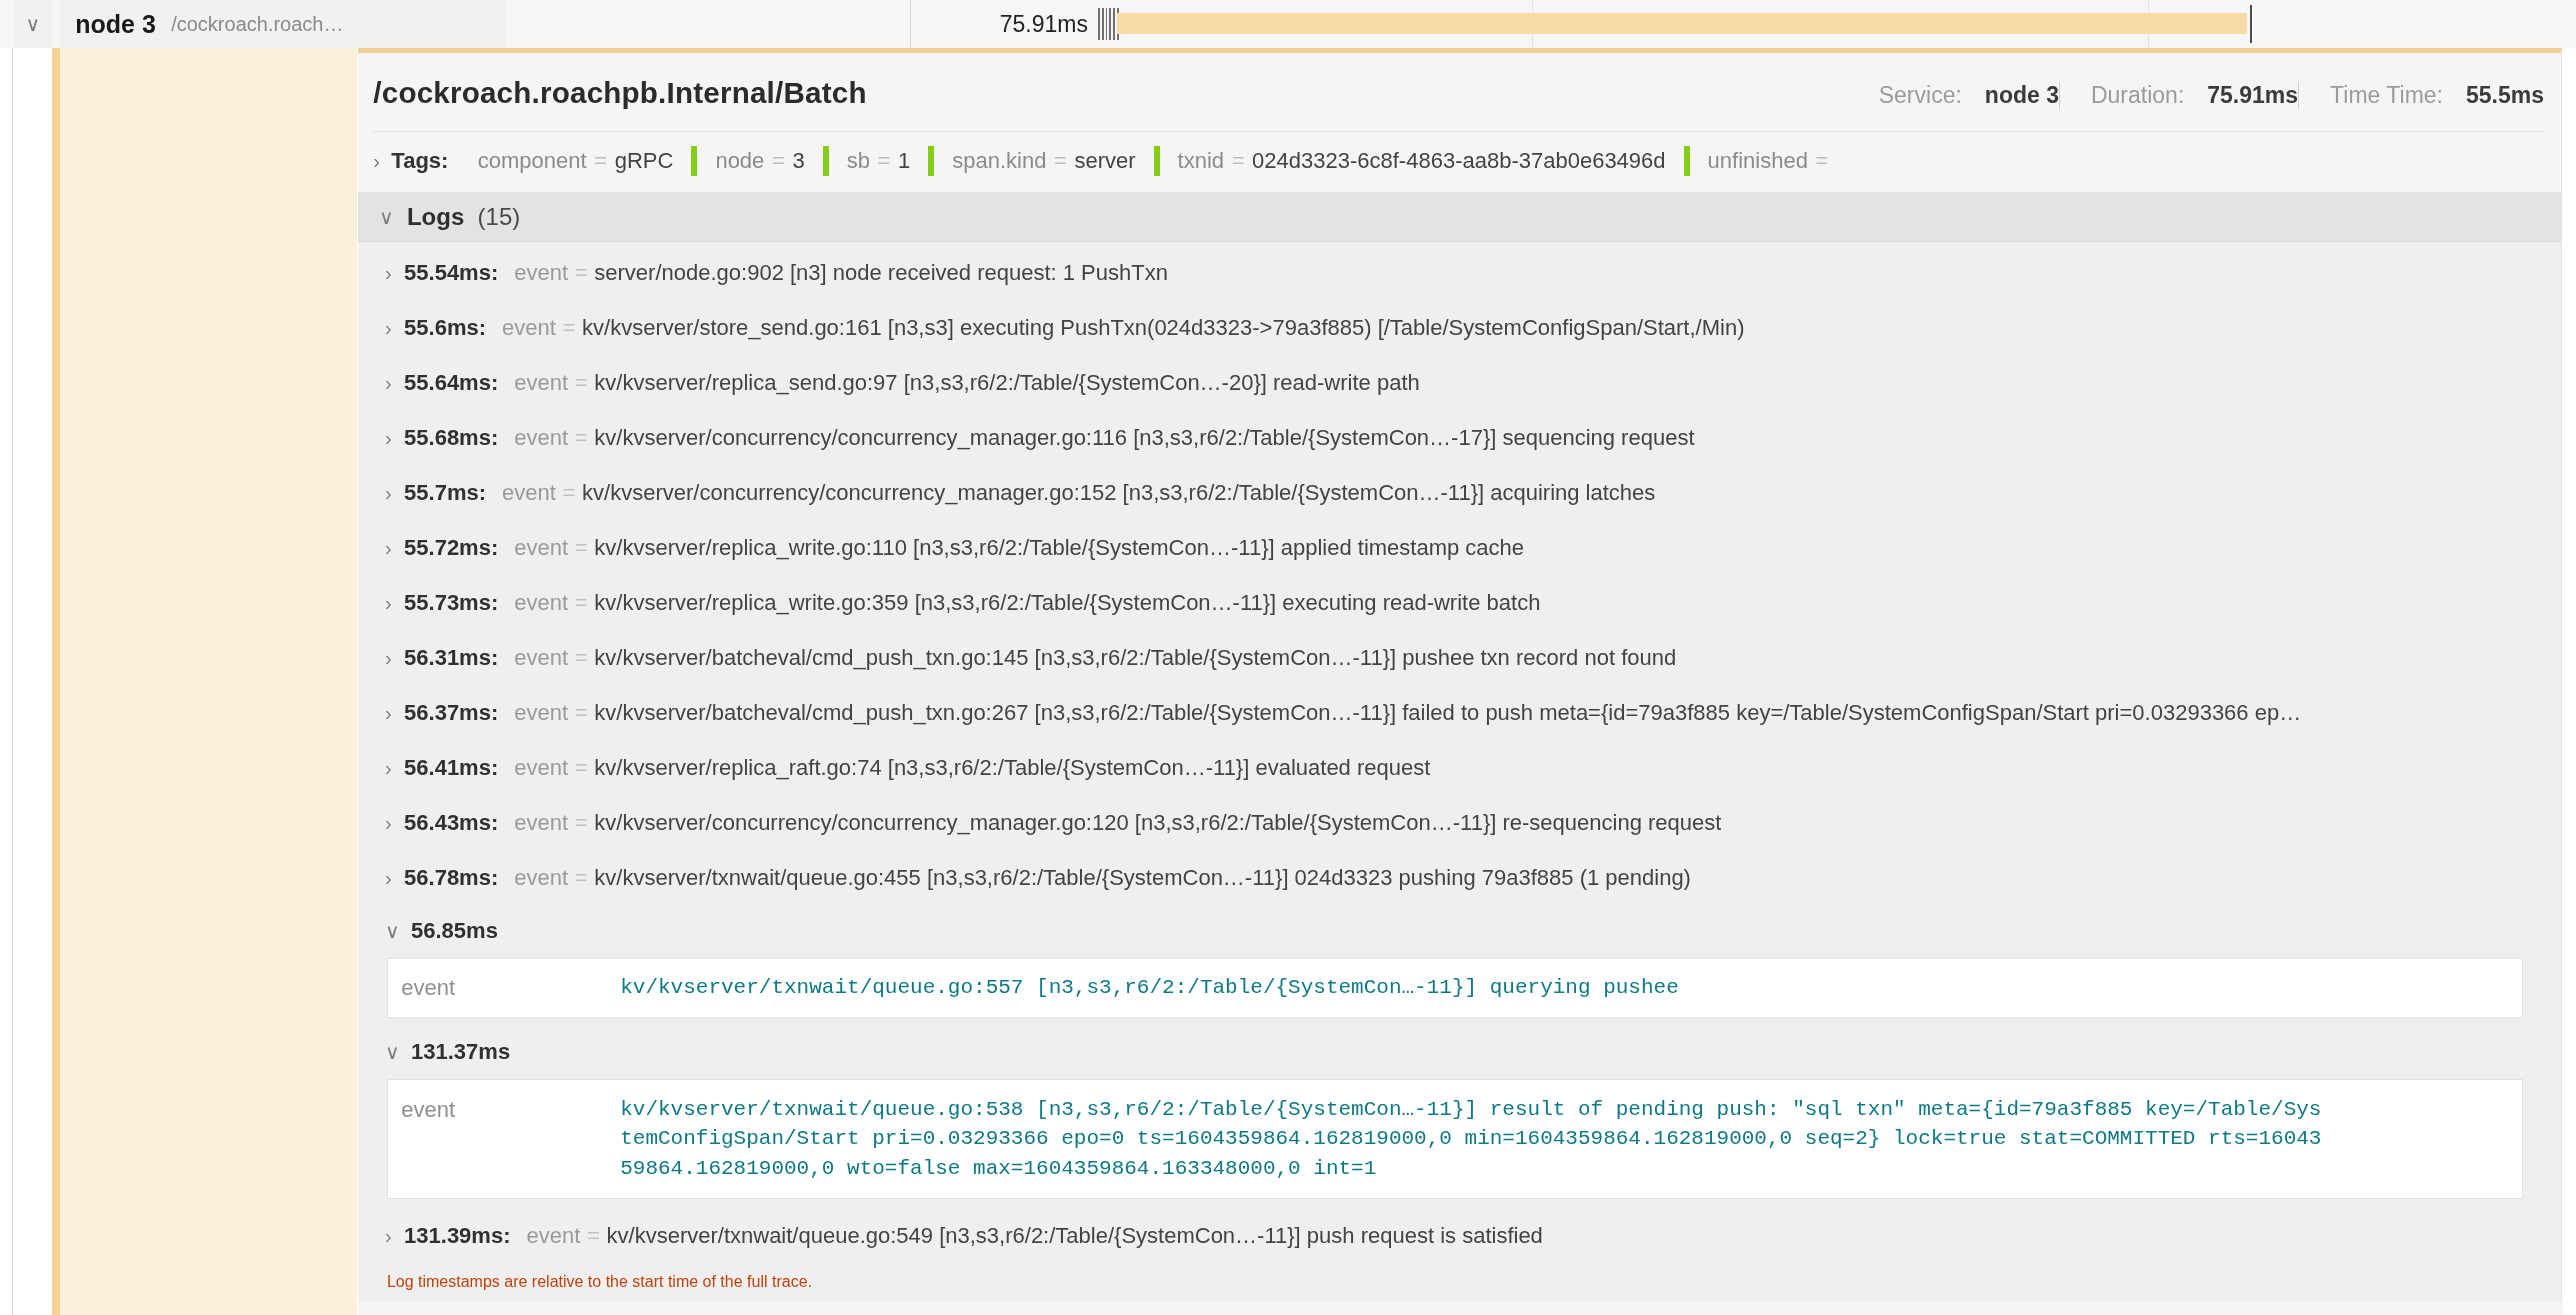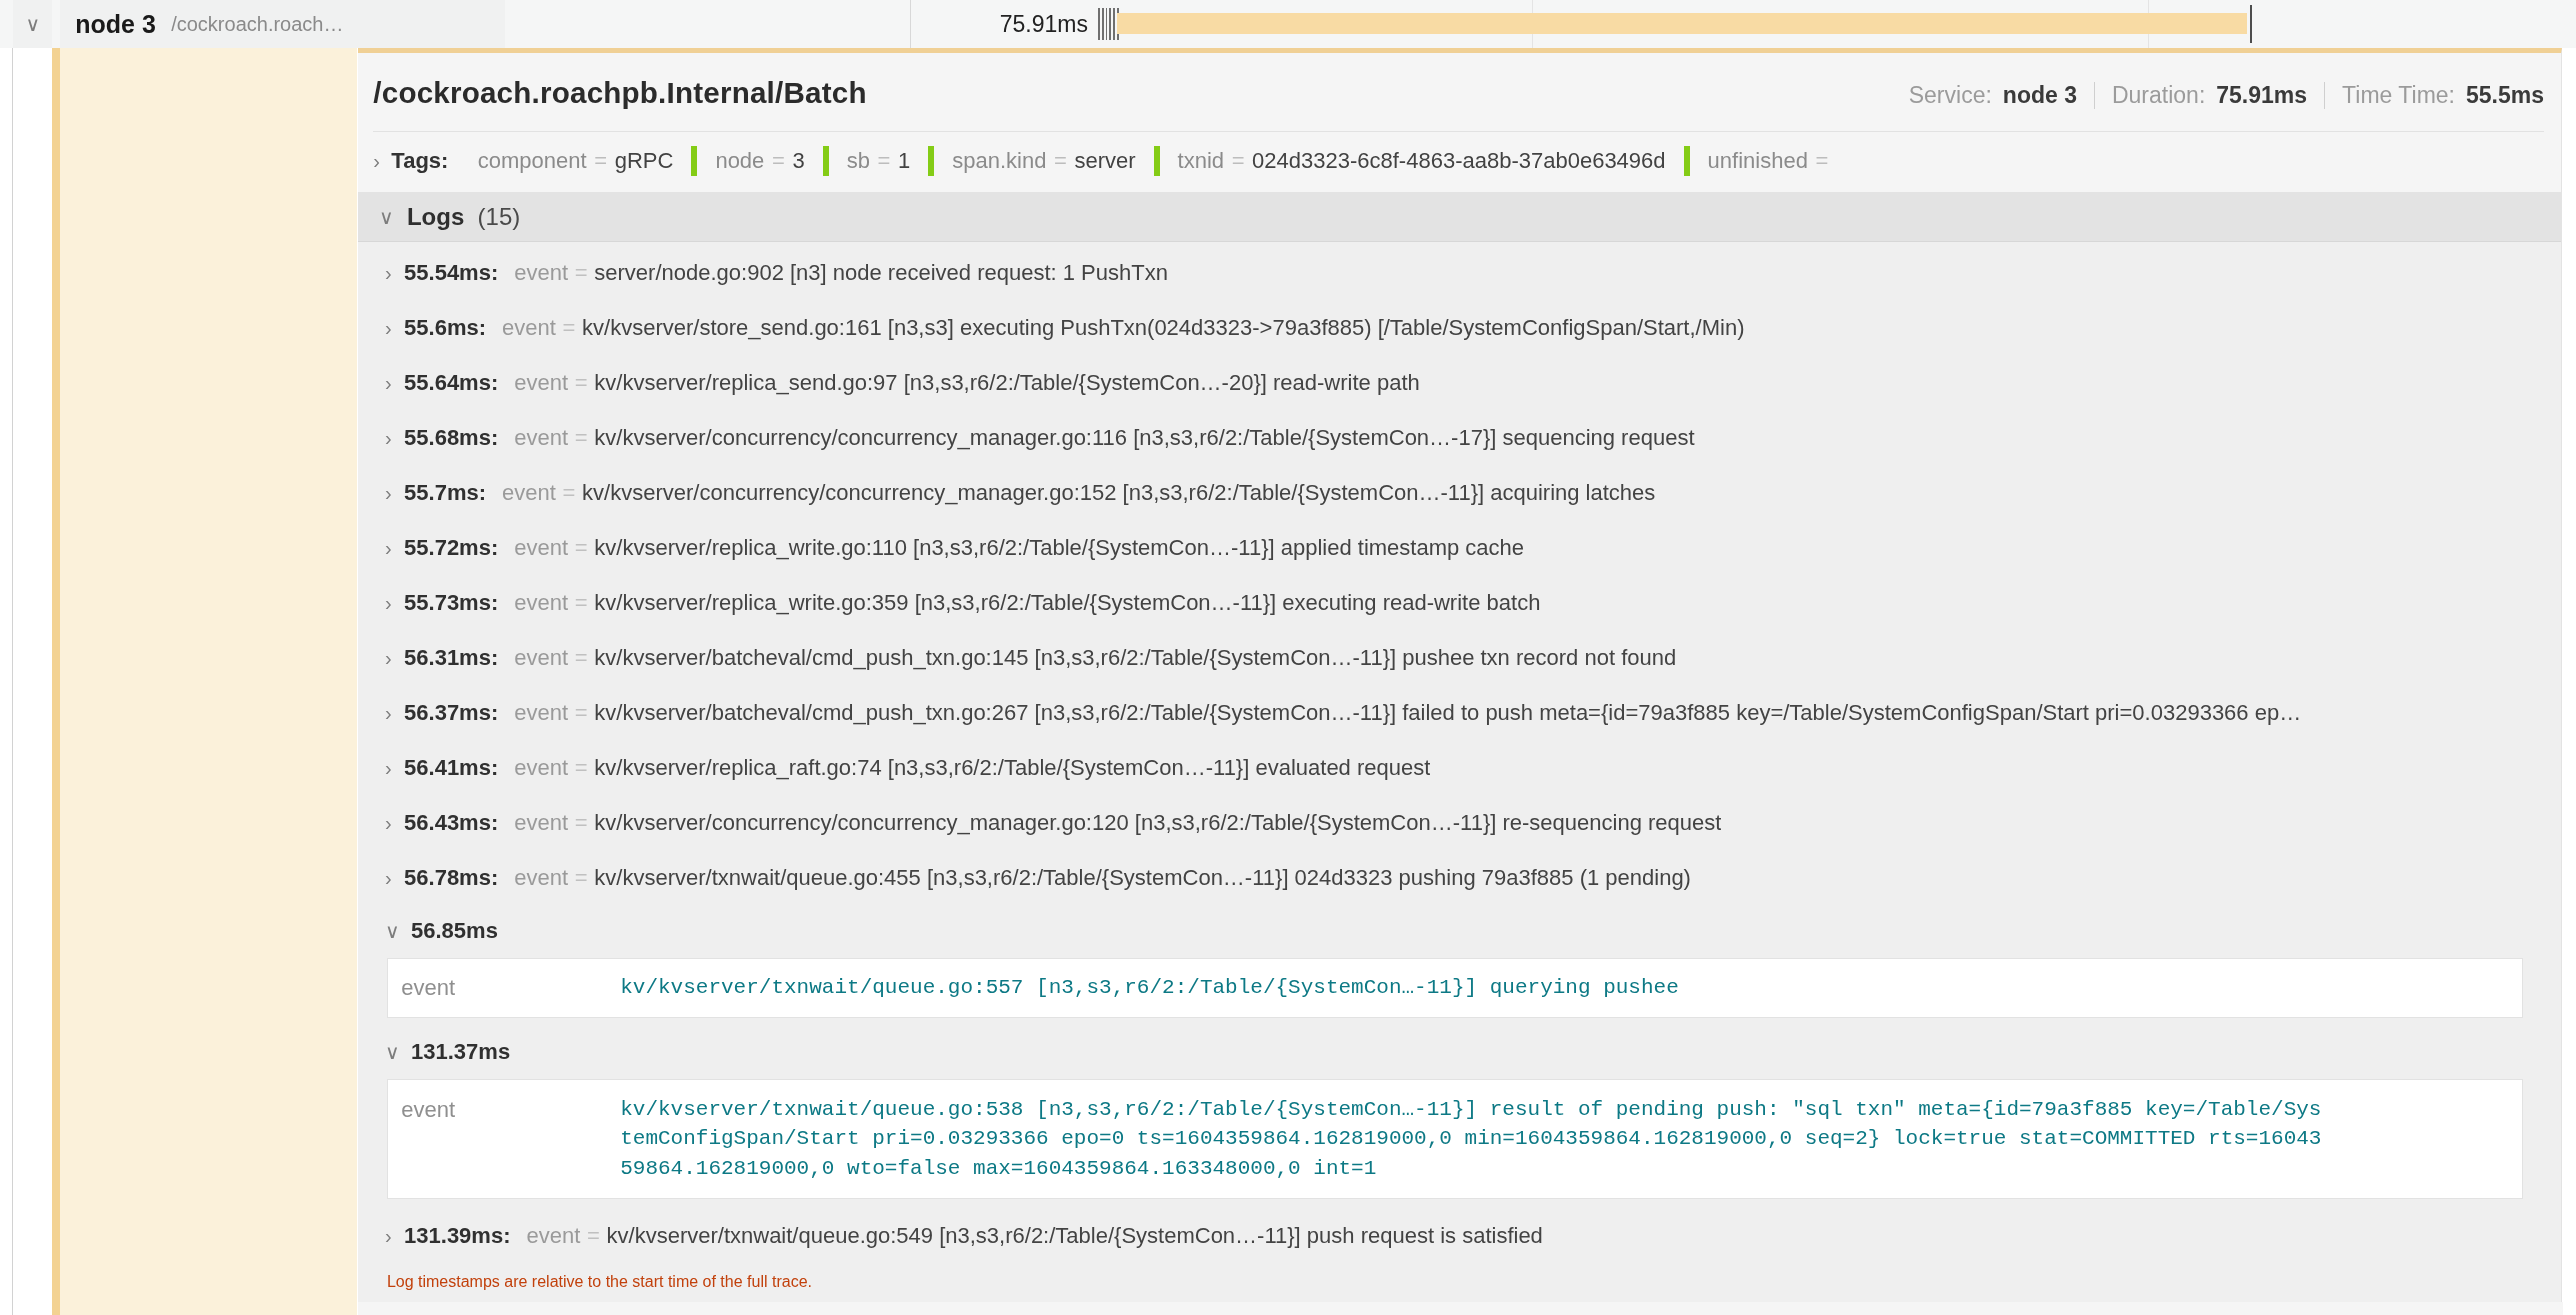--- a/index.html
+++ b/index.html
@@ -46,22 +46,22 @@
     background:#f5f5f5; border-top:5.7px solid #f0d095; border-bottom:1px solid #dcdcdc;
     border-right:1px solid #e3e3e3;
     display:flex; flex-direction:column; overflow:hidden;
   }
   .bottom-strip { position:absolute; left:358px; top:1302px; width:2205px; height:13.3px; background:#f5f5f5; }
 
   .hdr { padding:23px 17px 0 15.3px; flex:0 0 auto; }
   .hdr-row { display:flex; justify-content:space-between; align-items:baseline; }
   .op-title { font-size:29.6px; font-weight:bold; color:#2b2b2b; letter-spacing:0.2px; }
   .meta { display:flex; align-items:baseline; font-size:23px; white-space:nowrap; }
-  .meta-item { display:flex; align-items:baseline; gap:11px; }
-  .meta-item + .meta-item { border-left:1px solid #cfcfcf; padding-left:17px; margin-left:17px; }
+  .meta-item { display:flex; align-items:baseline; gap:23px; }
+  .meta-item + .meta-item { border-left:1px solid #cfcfcf; padding-left:31px; }
   .m-label { color:#9b9b9b; }
   .m-value { color:#3a3a3a; font-weight:bold; }
   .hdr-divider { height:1px; background:#e2e2e2; margin-top:21px; }
 
   .tags-row { display:flex; align-items:center; padding:14.3px 17px 16px 15.3px; flex:0 0 auto; font-size:22px; }
   .tags-toggle { display:flex; align-items:center; gap:11.4px; cursor:pointer; margin-right:11.4px; }
   .chev { color:#7d7d7d; font-size:20px; line-height:1; }
   .tags-label { font-weight:bold; color:#333; }
   .tag { display:flex; align-items:baseline; gap:7.6px; padding:1.9px 18px; white-space:nowrap; }
   .tag + .tag { border-left:6px solid #84cc16; }

